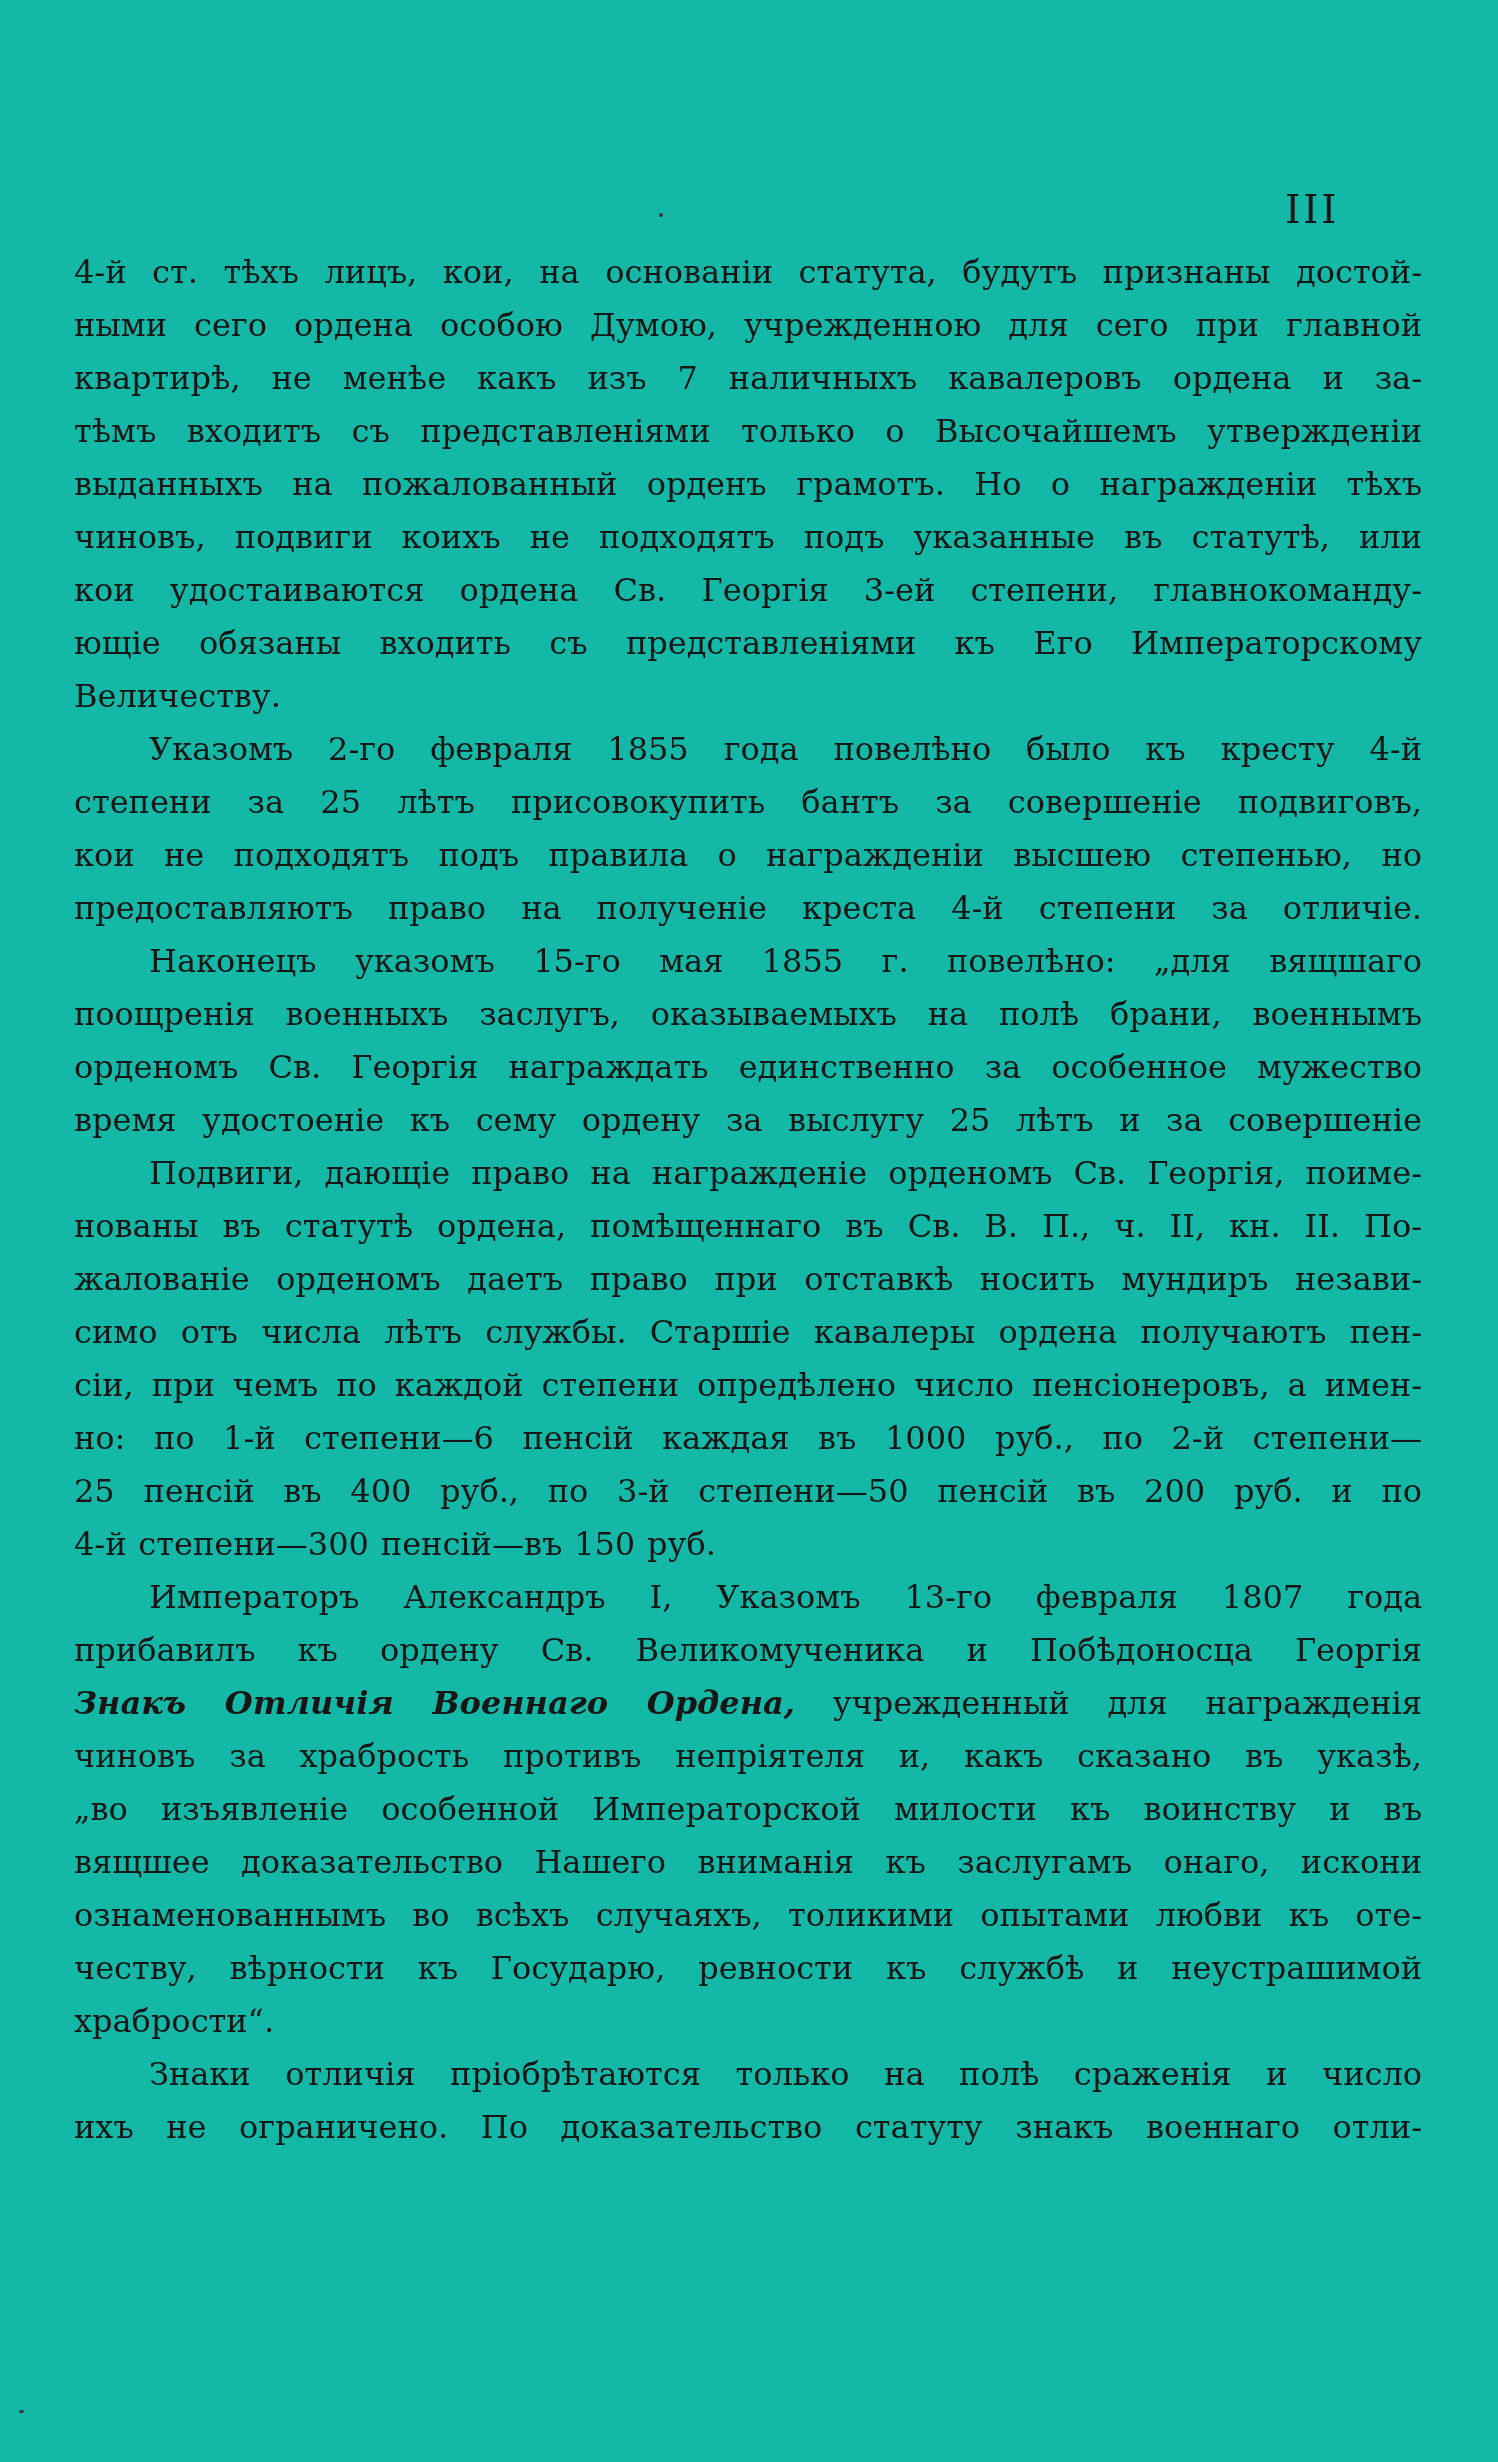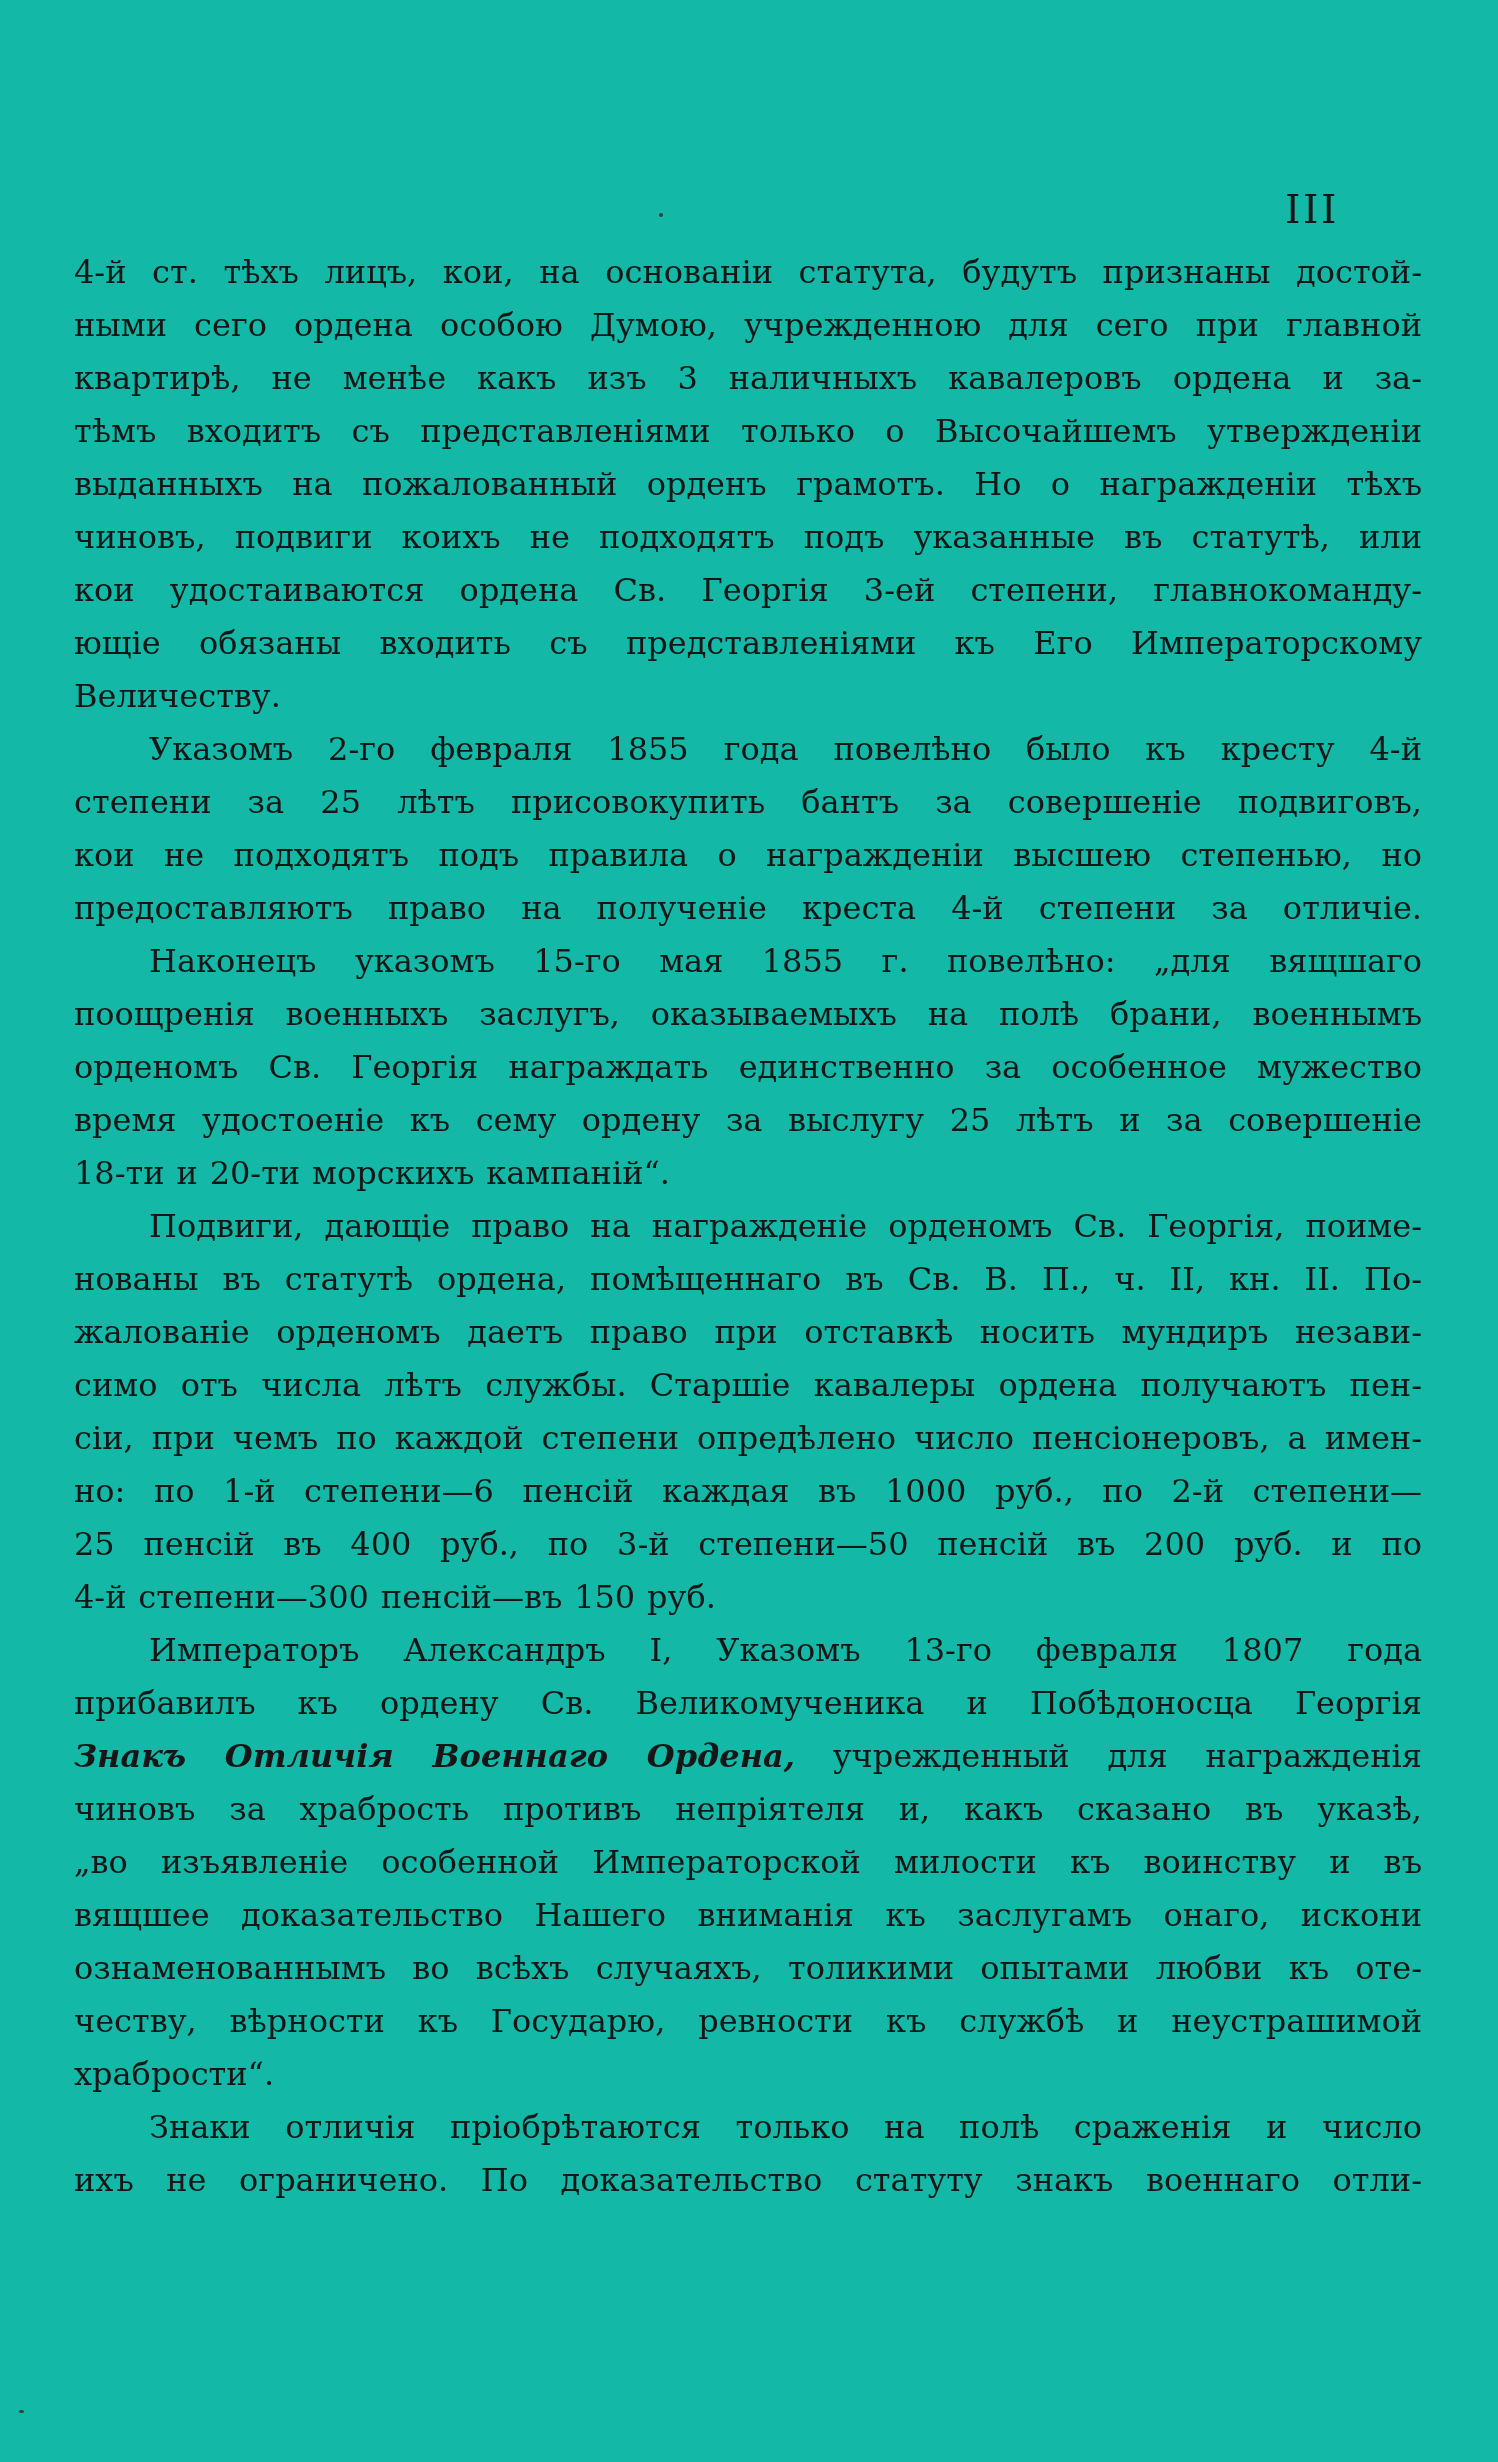--- a/index.html
+++ b/index.html
@@ -62,40 +62,39 @@
 </head>
 <body>
 
 <div class="page">
   <div class="page-number">III</div>
 
   <div class="text-block" id="text-block">
       <div>
         <div class="line"><span class="seg">4-й ст. тѣхъ лицъ, кои, на основаніи статута, будутъ признаны достой-</span></div>
         <div class="line"><span class="seg">ными сего ордена особою Думою, учрежденною для сего при главной</span></div>
-        <div class="line"><span class="seg">квартирѣ, не менѣе какъ изъ 3 наличныхъ кавалеровъ ордена и за-</span></div>
+        <div class="line"><span class="seg">квартирѣ, не менѣе какъ изъ 7 наличныхъ кавалеровъ ордена и за-</span></div>
         <div class="line"><span class="seg">тѣмъ входитъ съ представленіями только о Высочайшемъ утвержденіи</span></div>
         <div class="line"><span class="seg">выданныхъ на пожалованный орденъ грамотъ. Но о награжденіи тѣхъ</span></div>
         <div class="line"><span class="seg">чиновъ, подвиги коихъ не подходятъ подъ указанные въ статутѣ, или</span></div>
         <div class="line"><span class="seg">кои удостаиваются ордена Св. Георгія 3-ей степени, главнокоманду-</span></div>
         <div class="line"><span class="seg">ющіе обязаны входить съ представленіями къ Его Императорскому</span></div>
         <div class="line noj"><span class="seg">Величеству.</span></div>
       </div>
       <div>
         <div class="line indent"><span class="seg">Указомъ 2-го февраля 1855 года повелѣно было къ кресту 4-й</span></div>
         <div class="line"><span class="seg">степени за 25 лѣтъ присовокупить бантъ за совершеніе подвиговъ,</span></div>
         <div class="line"><span class="seg">кои не подходятъ подъ правила о награжденіи высшею степенью, но</span></div>
         <div class="line"><span class="seg">предоставляютъ право на полученіе креста 4-й степени за отличіе.</span></div>
       </div>
       <div>
         <div class="line indent"><span class="seg">Наконецъ указомъ 15-го мая 1855 г. повелѣно: „для вящшаго</span></div>
         <div class="line"><span class="seg">поощренія военныхъ заслугъ, оказываемыхъ на полѣ брани, военнымъ</span></div>
         <div class="line"><span class="seg">орденомъ Св. Георгія награждать единственно за особенное мужество</span></div>
         <div class="line"><span class="seg">время удостоеніе къ сему ордену за выслугу 25 лѣтъ и за совершеніе</span></div>
-        <div class="line noj"><span class="seg">18-ти и 20-ти морскихъ кампаній“.</span></div>
       </div>
       <div>
         <div class="line indent"><span class="seg">Подвиги, дающіе право на награжденіе орденомъ Св. Георгія, поиме-</span></div>
         <div class="line"><span class="seg">нованы въ статутѣ ордена, помѣщеннаго въ Св. В. П., ч. II, кн. II. По-</span></div>
         <div class="line"><span class="seg">жалованіе орденомъ даетъ право при отставкѣ носить мундиръ незави-</span></div>
         <div class="line"><span class="seg">симо отъ числа лѣтъ службы. Старшіе кавалеры ордена получаютъ пен-</span></div>
         <div class="line"><span class="seg">сіи, при чемъ по каждой степени опредѣлено число пенсіонеровъ, а имен-</span></div>
         <div class="line"><span class="seg">но: по 1-й степени—6 пенсій каждая въ 1000 руб., по 2-й степени—</span></div>
         <div class="line"><span class="seg">25 пенсій въ 400 руб., по 3-й степени—50 пенсій въ 200 руб. и по</span></div>
         <div class="line noj"><span class="seg">4-й степени—300 пенсій—въ 150 руб.</span></div>

